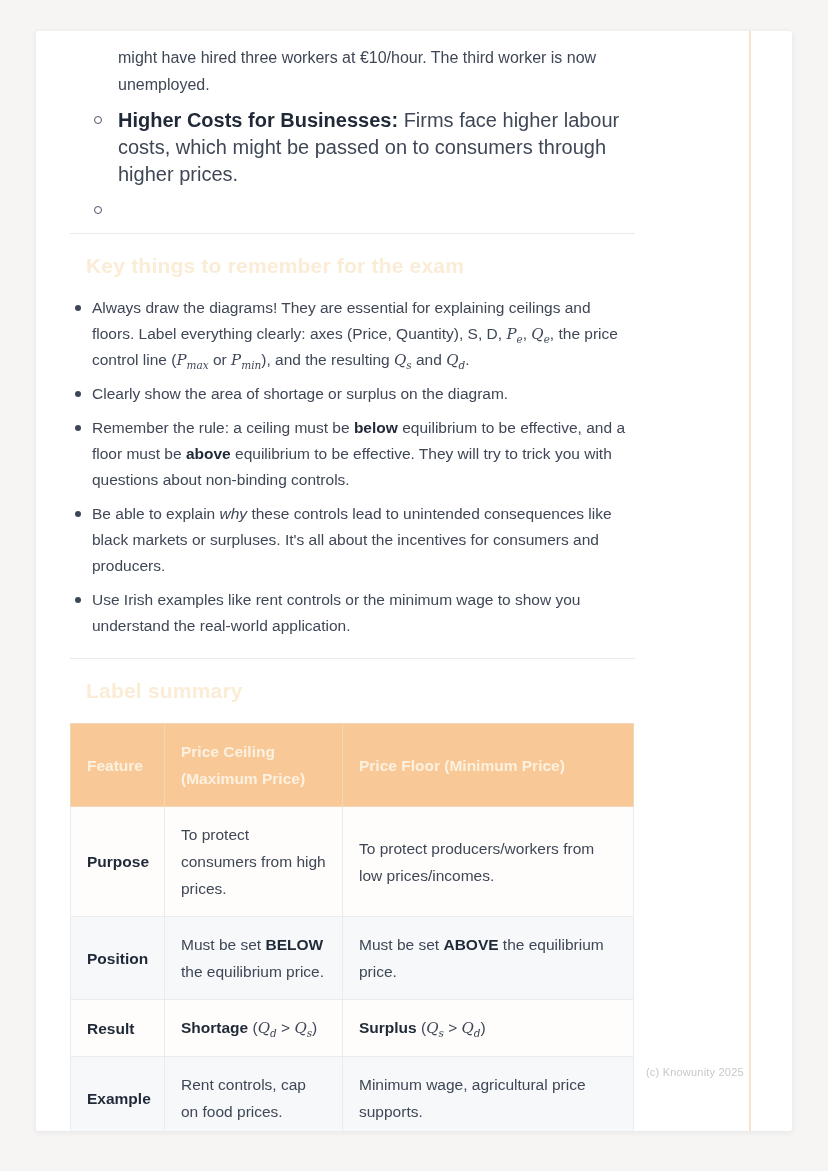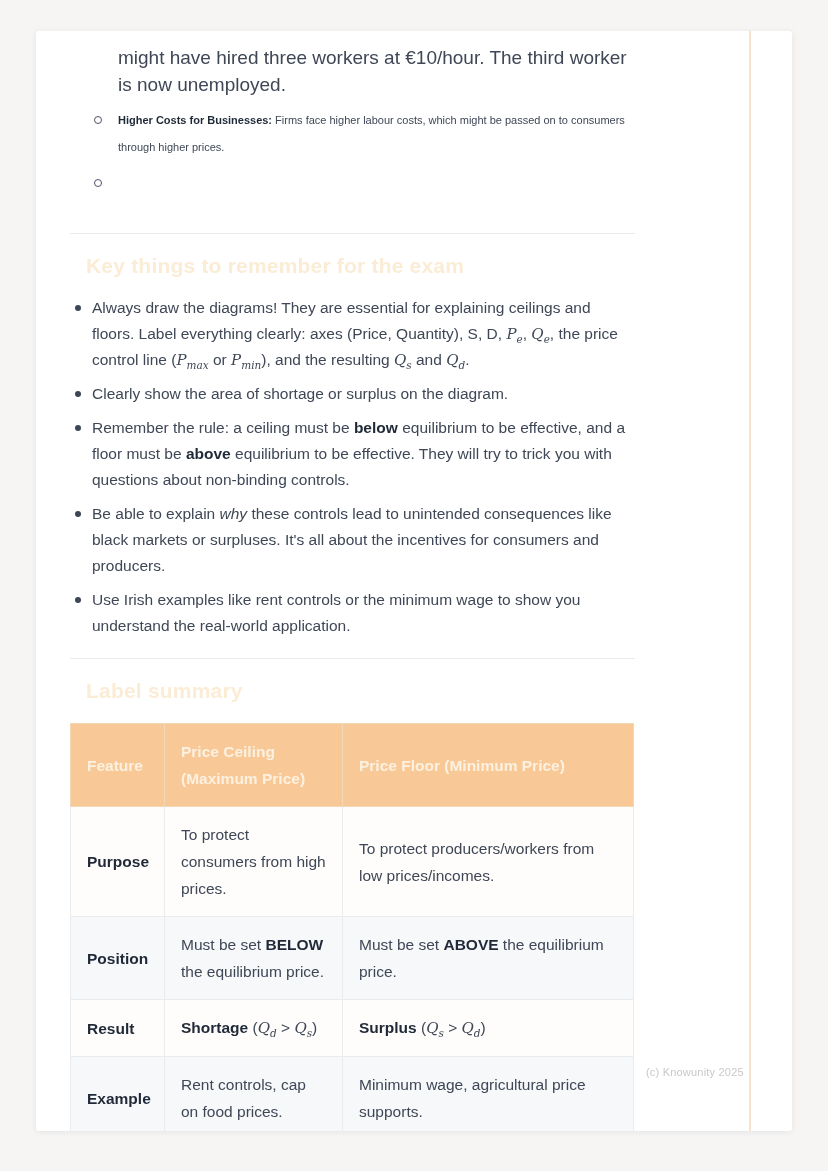--- a/index.html
+++ b/index.html
@@ -30,23 +30,23 @@
   }
   .vline{position:absolute;left:713px;top:0;width:2px;height:100%;background:var(--line-peach);}
   .watermark{
     position:absolute;left:646px;top:1066px;width:130px;
     font-size:11px;color:var(--watermark);letter-spacing:.2px;z-index:5;
   }
   .content{position:absolute;left:34px;top:0;width:565px;}
 
   
   .sec-intro{position:relative;}
-  .cont{margin:13px 0 0;padding-left:48px;font-size:19px;line-height:27px;}
+  .cont{margin:13px 0 0;padding-left:48px;font-size:16px;line-height:27px;}
   ul.sublist{list-style:none;margin:9px 0 0;padding:0;}
-  ul.sublist li{position:relative;padding-left:48px;margin-top:9px;font-size:11px;line-height:27px;}
+  ul.sublist li{position:relative;padding-left:48px;margin-top:9px;font-size:20px;line-height:27px;}
   .circ{
     position:absolute;left:24px;top:9px;width:8px;height:8px;border-radius:50%;
     border:1.5px solid #4a5568;box-sizing:border-box;background:transparent;
   }
 
   
   .sec-key{position:absolute;top:202px;left:0;width:565px;}
   .sec-summary{position:absolute;top:627px;left:0;width:565px;}
   hr.div{border:none;border-top:1px solid var(--divider);margin:0 0 20px;width:100%;}
   h2.pale{margin:16px;font-size:21px;font-weight:bold;color:var(--pale-heading);letter-spacing:.2px;}

